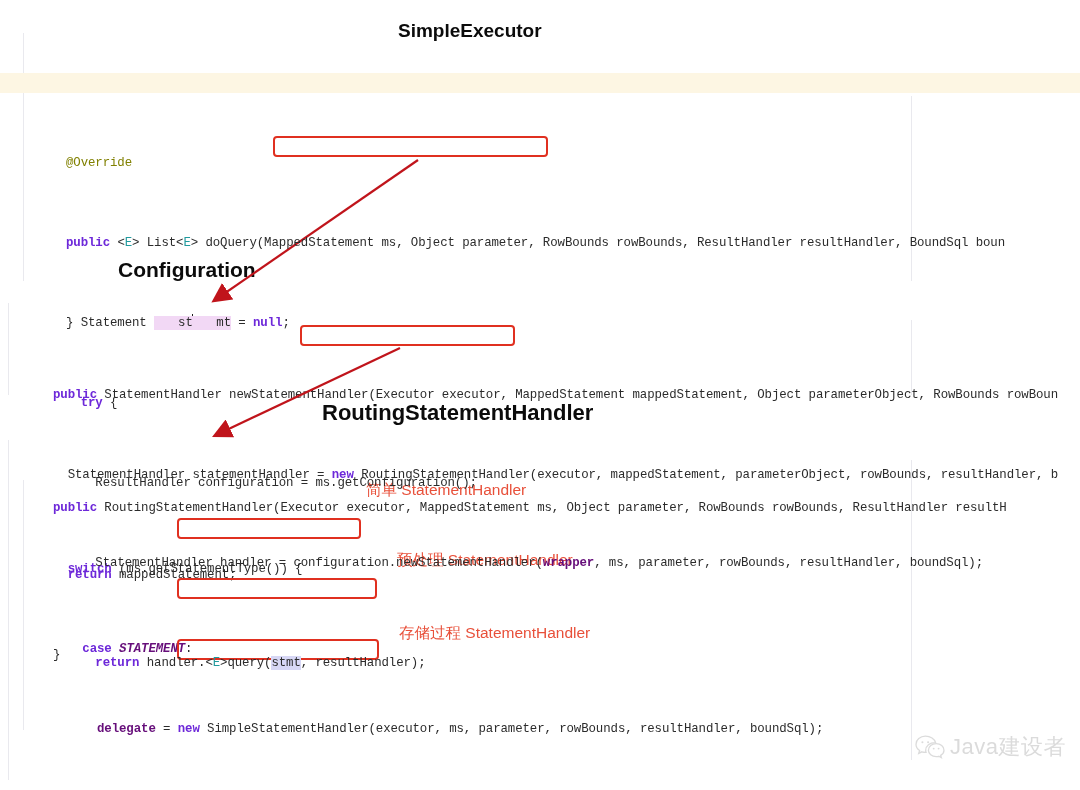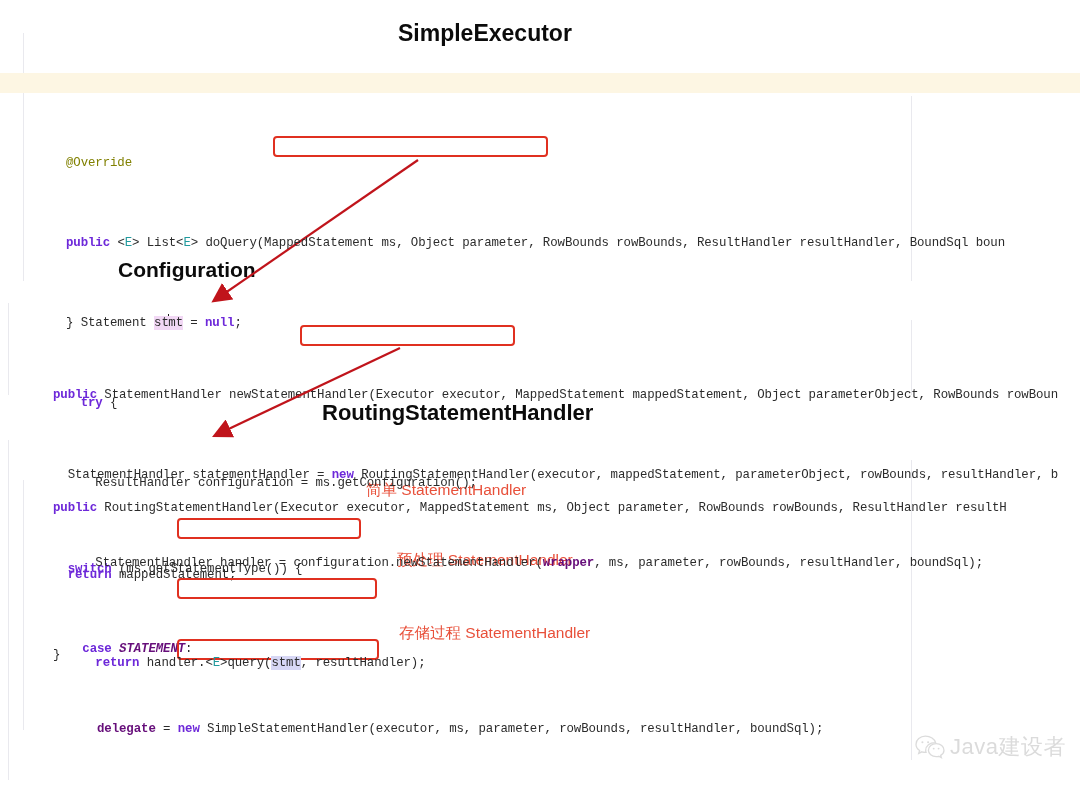--- a/index.html
+++ b/index.html
@@ -41,21 +41,21 @@
   }
 
   
   .kw       { color: #6d28d9; font-weight: bold; }
   .anno     { color: #808000; }
   .ident    { color: #2b2b2b; }
   .gen      { color: #20999d; }
   .field    { color: #660e7a; font-weight: bold; }
   .ital     { color: #660e7a; font-style: italic; font-weight: bold; }
   .hl-ident { background: #d7d7f5; }
-  .hl-pink  { background: #f2d8f5; }
+  .hl-pink  { background: #f2d8f5; padding-left: 24px; }
 
   
   .line-band {
     position: absolute;
     left: 0;
     width: 1080px;
     height: 20px;
     background: #fdf6e3;
     z-index: 0;
   }
@@ -137,21 +137,21 @@
 <div id="stage">
 
   <div class="guide" style="left:23px; top:33px; height:248px;"></div>
   <div class="guide" style="left:911px; top:96px; height:185px;"></div>
   <div class="guide" style="left:8px;  top:303px; height:92px;"></div>
   <div class="guide" style="left:911px; top:320px; height:75px;"></div>
   <div class="guide" style="left:8px;  top:440px; height:340px;"></div>
   <div class="guide" style="left:911px; top:460px; height:300px;"></div>
   <div class="guide" style="left:23px; top:480px; height:250px;"></div>
 
-  <div class="section-title" style="left:398px; top:20px; font-size:23px;">SimpleExecutor</div>
+  <div class="section-title" style="left:398px; top:20px; font-size:19px;">SimpleExecutor</div>
 
   <div class="section-title" style="left:118px; top:258px; font-size:21px;text-align:center;">Configuration</div>
 
   <div class="section-title" style="left:322px; top:400px; font-size:22px;">RoutingStatementHandler</div>
 
   <div class="code-block" style="left:22px; top:33px;">
 
     <div class="line-band" style="left:-22px; top:40px;"></div>
 
     <div class="code-line" style="z-index:1;">

